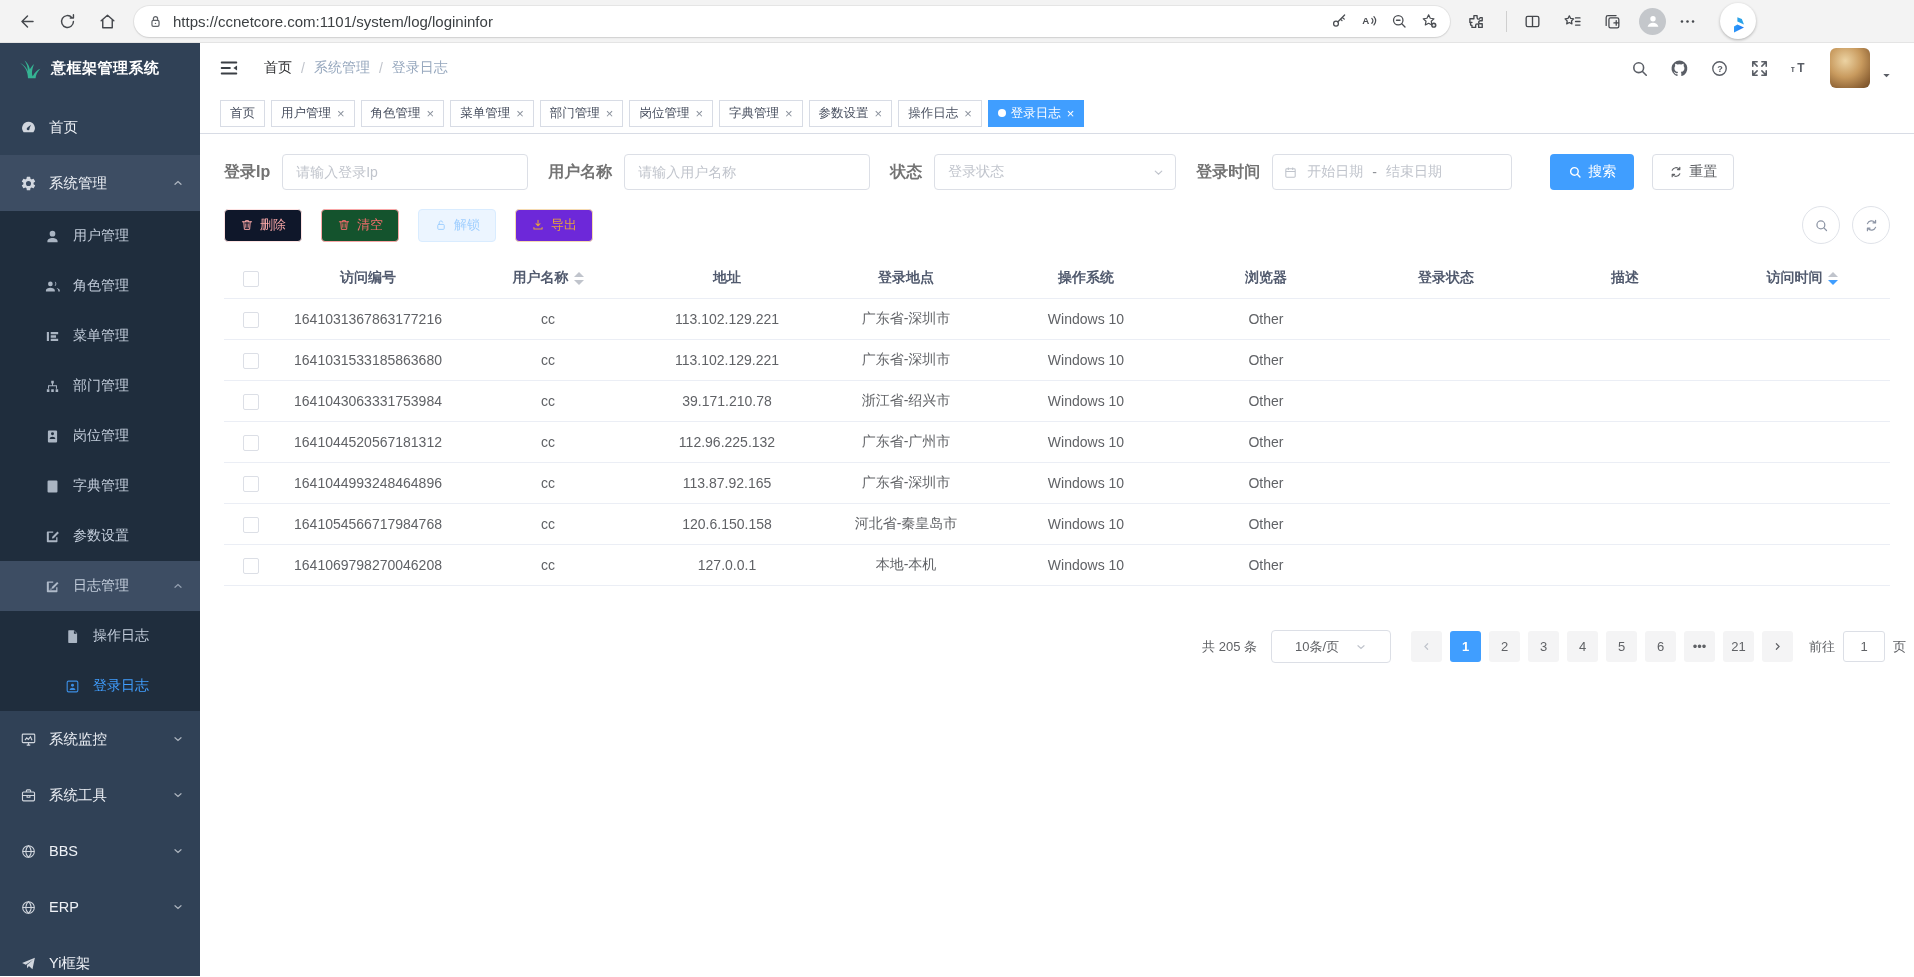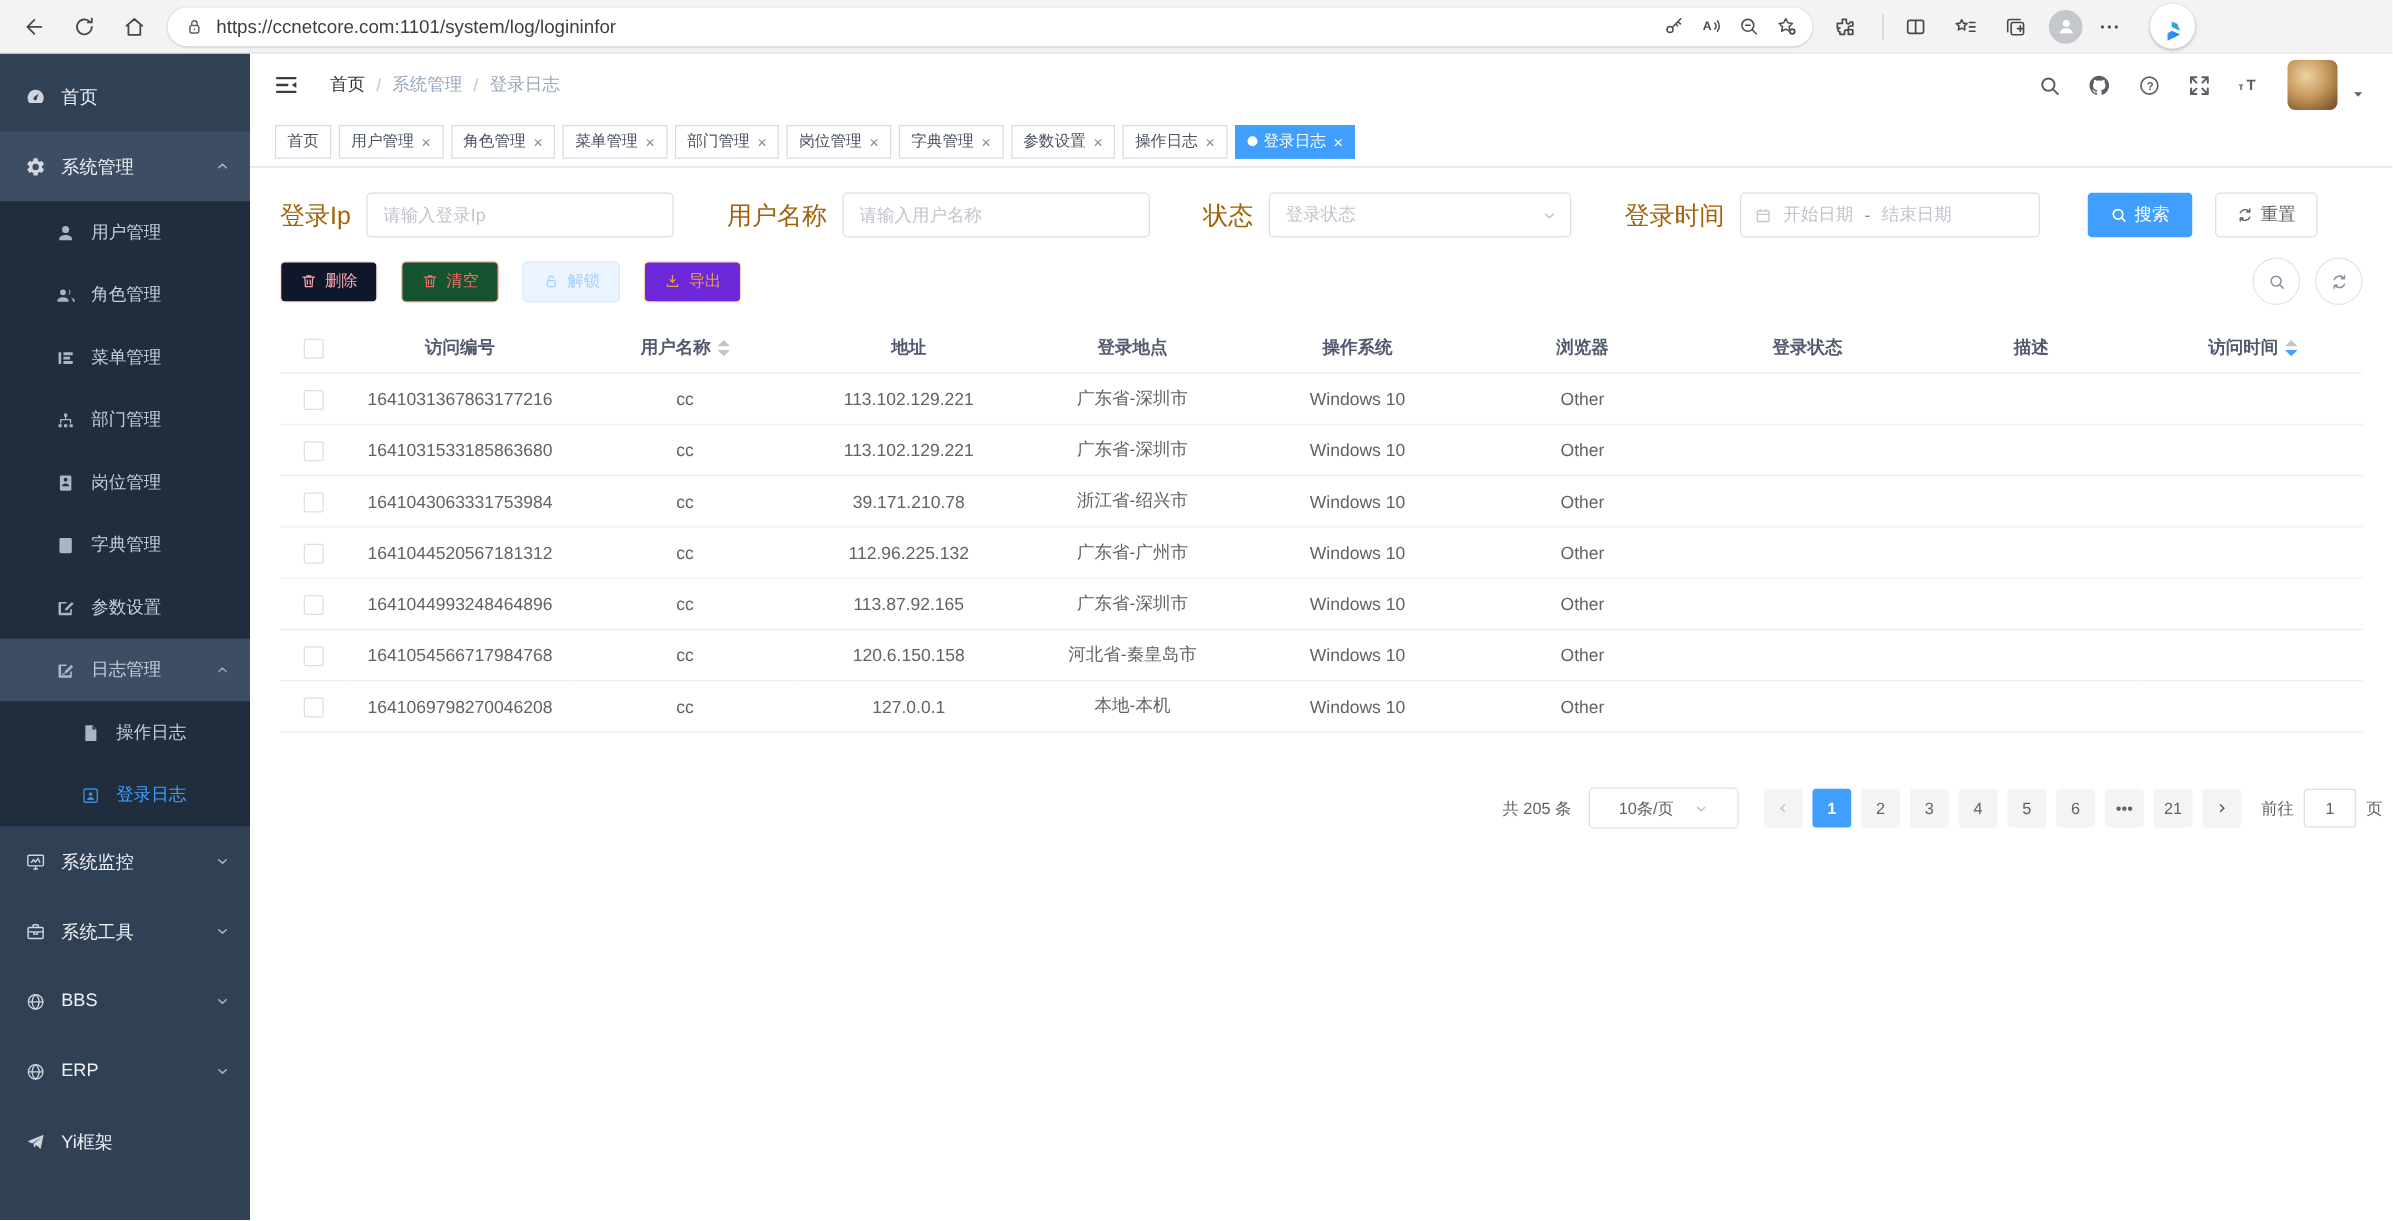--- a/index.html
+++ b/index.html
@@ -71,26 +71,26 @@
   .tag{display:inline-flex;align-items:center;height:27px;padding:0 9px;border:1px solid #d8dce5;
        background:#fff;color:#495060;font-size:12.5px;cursor:pointer;gap:5px;box-sizing:border-box;white-space:nowrap}
   .tag .x{font-size:13px;color:#8a919c;margin-left:1px}
   .tag.active{background:#409eff;border-color:#409eff;color:#fff}
   .tag.active .x{color:#fff}
   .tag .dot{width:8px;height:8px;border-radius:50%;background:#fff;display:inline-block}
 
   
   .content{flex:1;padding:20px 24px;box-sizing:border-box}
   .filters{display:flex;align-items:center;margin-bottom:16px}
-  .flabel{font-size:20px;font-weight:normal;color:#a16207;margin-right:12px;white-space:nowrap}
+  .flabel{font-size:16px;font-weight:bold;color:#737373;margin-right:12px;white-space:nowrap}
   .ctl{height:36px;border:1px solid #dcdfe6;border-radius:4px;background:#fff;box-sizing:border-box;
        display:flex;align-items:center;font-size:14px;color:#606266}
   input.ctl{padding:0 13px;width:246px;outline:none}
   input::placeholder{color:#c0c4cc}
-  .mr32{margin-right:43px}
+  .mr32{margin-right:20px}
   .select{width:242px;padding:0 10px 0 13px;justify-content:space-between;cursor:pointer;color:#c0c4cc}
   .select svg{width:13px;height:13px;color:#c0c4cc}
   .date-range{width:240px;padding:0 10px;gap:9px;cursor:text}
   .ph{color:#c0c4cc}
   .dsep{color:#909399}
   .cal{color:#c0c4cc}
   .cal svg{width:15px;height:15px}
   .btn{height:36px;border-radius:4px;display:inline-flex;align-items:center;justify-content:center;
        font-size:14px;cursor:pointer;box-sizing:border-box;gap:6px;border:1px solid transparent;background:none}
   .btn svg{width:14px;height:14px}
@@ -240,20 +240,26 @@
         </defs>
         <path d="M8 2.5v15l3.4-1.9 6.6 3-10 4.9z" fill="url(#bg1)"></path>
         <path d="M11.4 8.3l4.4 1.7 2.2 5.6-6.6-3z" fill="#2aa2e8"></path>
       </svg>
     </span>
 </div>
 
 <div class="app">
 
   <div class="sidebar">
+    <div class="logo-row">
+      <svg viewBox="0 0 24 24" fill="#35b393">
+          <path d="M12 21.5c.2-5.4 1.4-9.3 5.6-13.1-2.3 6-2.3 9.2-1.2 11.3 2-4 4.1-6 7-7.1-3 3-4.2 5.9-4.4 8.9zM12 21.5c-.3-6.4-2.3-10.4-7.4-14.4 4.2 2.2 6.2 5 7.2 8.1.1-4-1-7.2-3-10.2 4 3.2 5.2 7.3 5.2 11.4z"></path>
+        </svg>
+      <span class="logo-title">意框架管理系统</span>
+    </div>
     <div class="menu">
         <div class="menu-item lvl1">
           <span class="micon">
             <svg viewBox="0 0 24 24" fill="currentColor">
               <path d="M12 4a9 9 0 0 0-6.9 14.8h13.8A9 9 0 0 0 12 4zm1.5 9.8a2 2 0 1 1-3.1-1.6c.5-.5 5.3-4 5.3-4s-2.5 5-2.2 5.6z"></path>
             </svg>
           </span>
           <span>首页</span>
         </div>
         <div class="menu-item lvl1 open-title">

